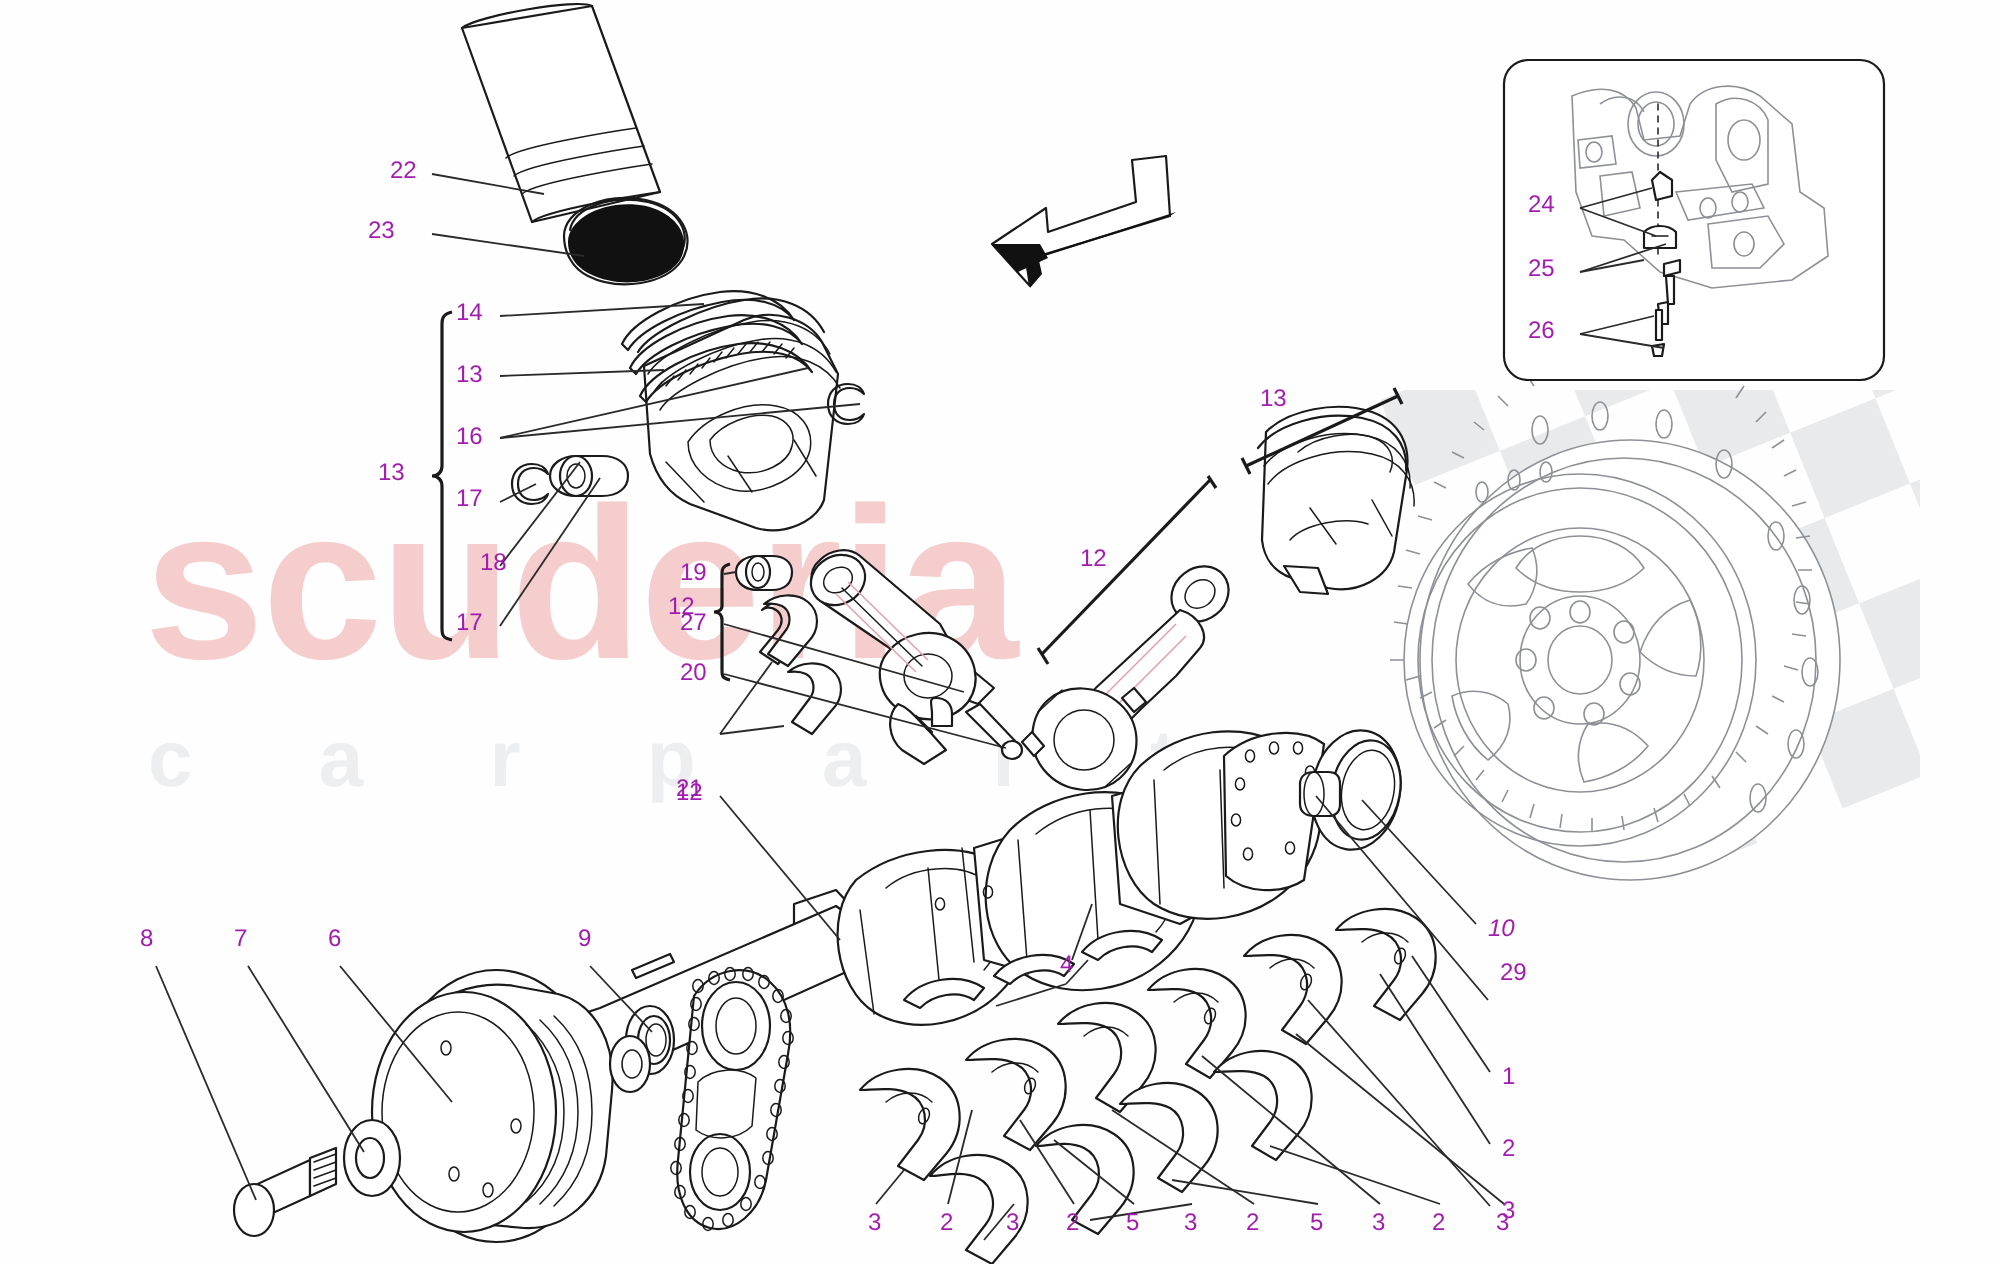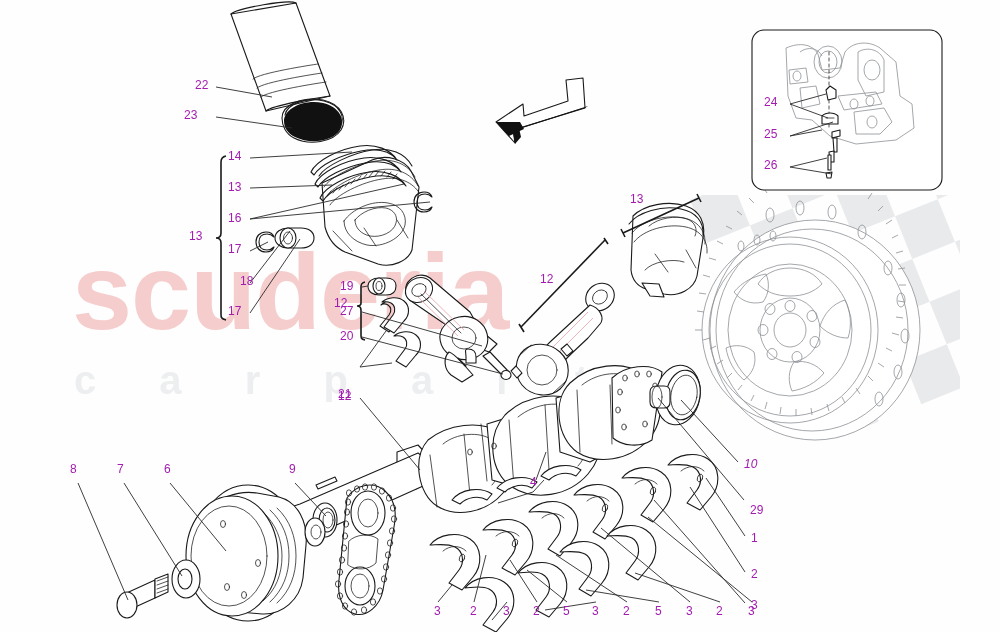--- a/index.html
+++ b/index.html
@@ -580,21 +580,21 @@
   <div class="lbl" style="left:338px;top:360px;margin-top:28px;">21</div>
   <div class="lbl" style="left:338px;top:390px;">12</div>
   <div class="lbl" style="left:540px;top:273px;">12</div>
   <div class="lbl" style="left:630px;top:193px;">13</div>
   <div class="lbl" style="left:70px;top:463px;">8</div>
   <div class="lbl" style="left:117px;top:463px;">7</div>
   <div class="lbl" style="left:164px;top:463px;">6</div>
   <div class="lbl" style="left:289px;top:463px;">9</div>
   <div class="lbl" style="left:530px;top:476px;">4</div>
   <div class="lbl" style="left:744px;top:458px;font-style:italic;">10</div>
-  <div class="lbl" style="left:750px;top:504px;">29</div>
+  <div class="lbl" style="left:750px;top:480px;">29</div>
   <div class="lbl" style="left:751px;top:532px;">1</div>
   <div class="lbl" style="left:751px;top:568px;">2</div>
   <div class="lbl" style="left:751px;top:599px;">3</div>
 
   <div class="lbl" style="left:434px;top:605px;">3</div>
   <div class="lbl" style="left:470px;top:605px;">2</div>
   <div class="lbl" style="left:503px;top:605px;">3</div>
   <div class="lbl" style="left:533px;top:605px;">2</div>
   <div class="lbl" style="left:563px;top:605px;">5</div>
   <div class="lbl" style="left:592px;top:605px;">3</div>

